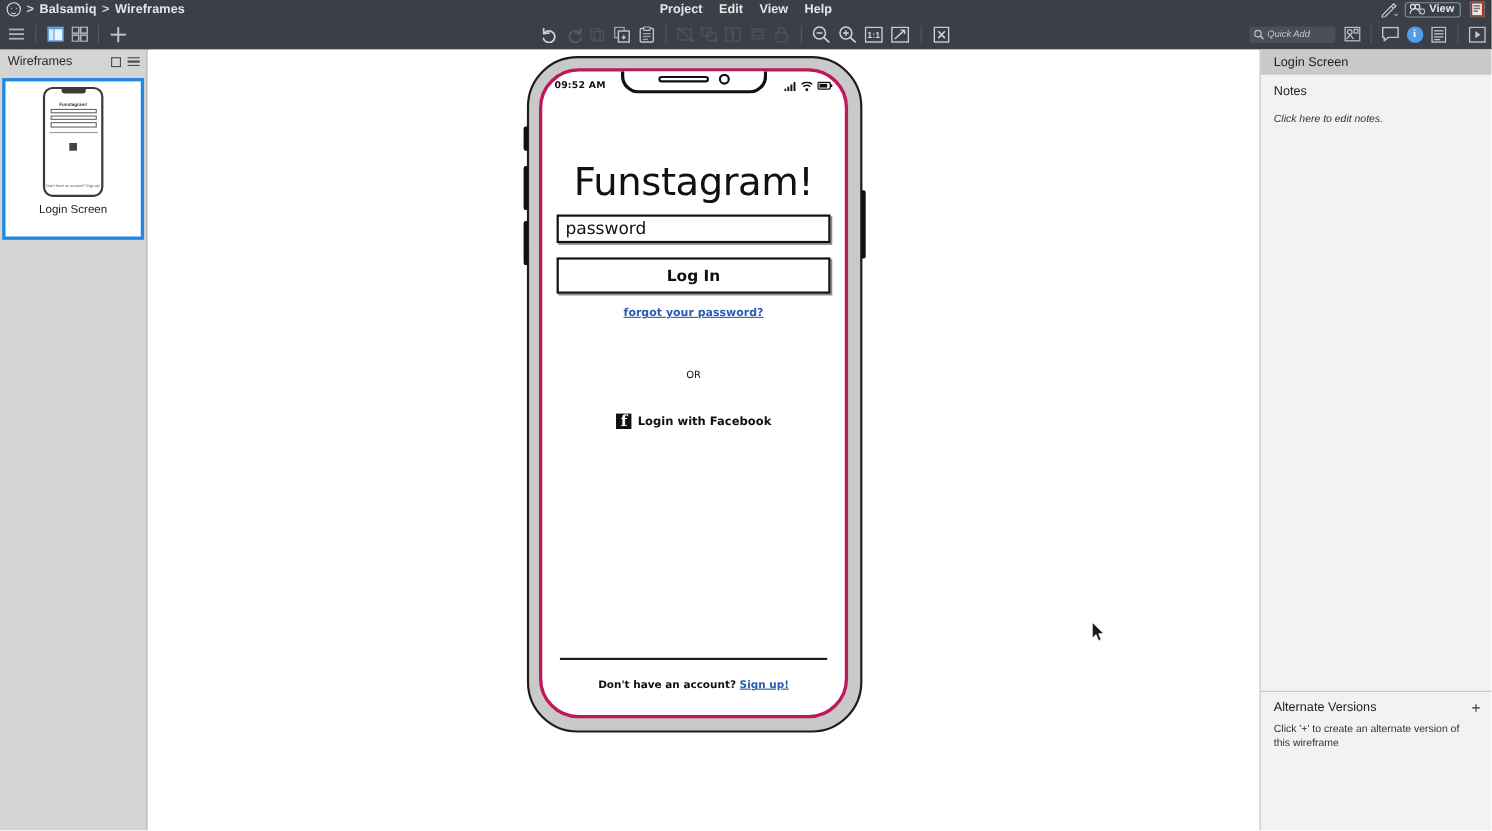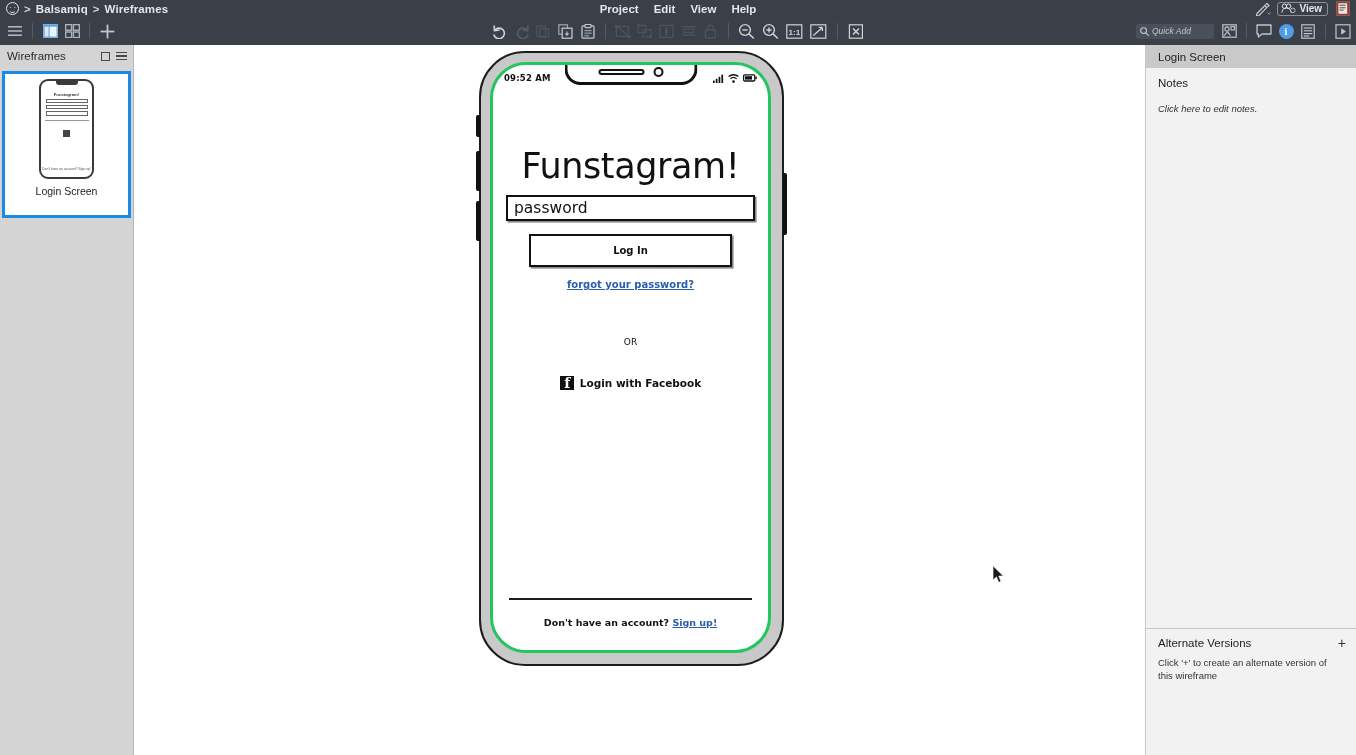--- a/index.html
+++ b/index.html
@@ -149,21 +149,21 @@
   .phone {
     position:absolute; left:344px; top:6px;
     width:305px; height:615px;
   }
   .phone-outer {
     position:absolute; left:0; top:0; width:305px; height:615px;
     background:#c9c9c9; border:2.5px solid #1d1d1d; border-radius:46px;
   }
   .phone-inner {
     position:absolute; left:11px; top:11px; width:281px; height:591px;
-    background:#ffffff; border:3px solid #22c55e; border-radius:36px;
+    background:#ffffff; border:3px solid #be185d; border-radius:36px;
     overflow:hidden;
   }
   .notch {
     position:absolute; left:50%; transform:translateX(-50%); top:-3px;
     width:133px; height:23px; background:#fff;
     border:3px solid #111; border-top:none;
     border-radius:0 0 16px 16px;
     display:flex; align-items:center; justify-content:center; gap:9px;
   }
   .speaker { width:46px; height:6px; border:2px solid #111; border-radius:4px; background:#fff; margin-top:-1px;}
@@ -193,24 +193,24 @@
   .field {
     margin:0 auto; width:249px; height:26px;
     border:2.2px solid #111; background:#fff;
     display:flex; align-items:center; padding-left:6px;
     font-size:15.5px; color:#111; font-family:"DejaVu Sans", sans-serif;
     box-shadow: 1.6px 1.6px 0 #8a8a8a;
   }
   .field.f1 { margin-top:32px; }
   .field.f2 { margin-top:9px; }
   .loginbtn {
-    margin:13px auto 0; width:203px; height:33px;
+    margin:13px auto 0; width:249px; height:33px;
     border:2.2px solid #111; background:#fff;
     display:flex; align-items:center; justify-content:center;
-    font-size:10px; color:#111; font-weight:bold;
+    font-size:14px; color:#111; font-weight:bold;
     font-family:"DejaVu Sans", sans-serif;
     box-shadow: 1.6px 1.6px 0 #8a8a8a;
   }
   .forgot {
     text-align:center; margin-top:12px;
     font-size:10px; color:#2a5db0; text-decoration:underline;
     font-family:"DejaVu Sans", sans-serif; font-weight:bold;
   }
   .or {
     text-align:center; margin-top:47px;

